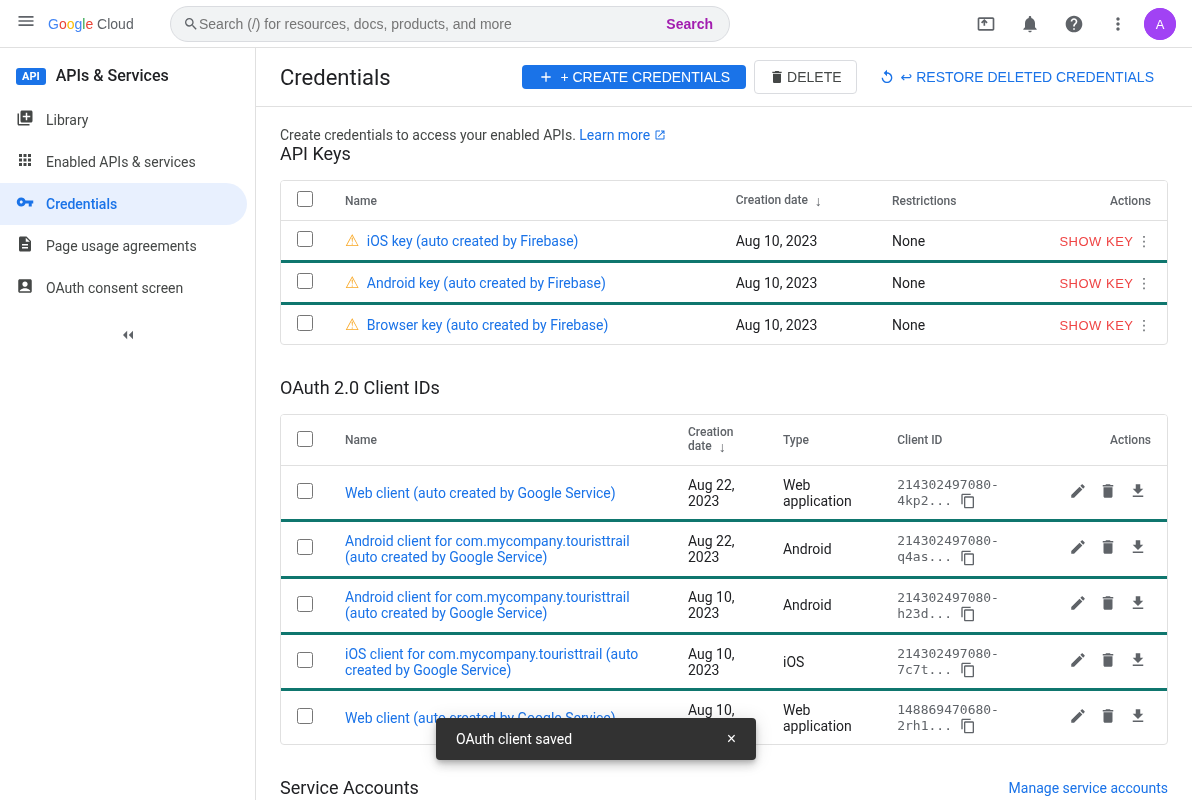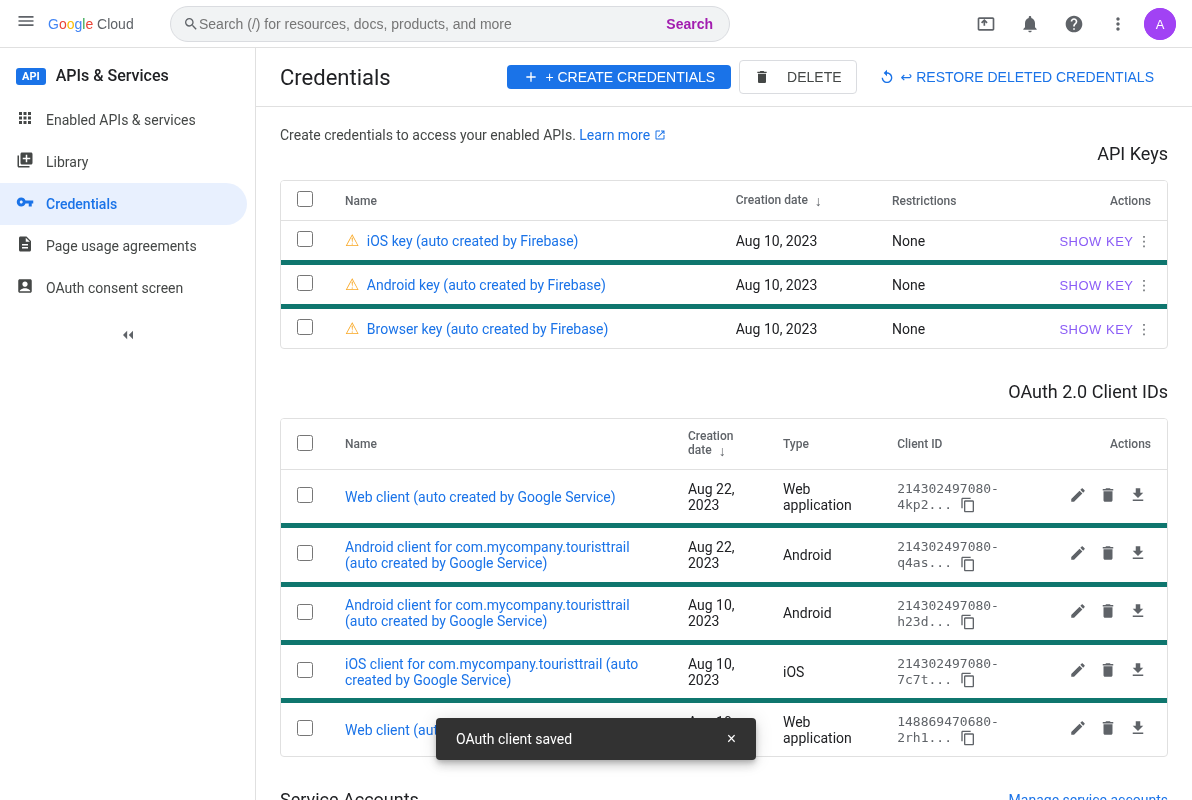--- a/index.html
+++ b/index.html
@@ -65,51 +65,51 @@
       display: flex; align-items: center; gap: 8px; padding: 12px 24px;
       border-bottom: 1px solid #e0e0e0; background: #fff;
     }
     .creds-title { font-size: 22px; color: #202124; font-weight: 400; flex: 1; }
     .btn-create {
       display: flex; gap: 6px; background: #1a73e8;
       color: white; border: none; border-radius: 4px; padding: 4px 16px;
       font-size: 14px; font-weight: 500; cursor: pointer; white-space: nowrap;
     }
     .btn-delete {
-      display: flex; align-items: center; gap: 17px; background: none;
+      display: flex; align-items: center; gap: 2px; background: none;
       color: #444746; border: 1px solid #dadce0; border-radius: 4px; padding: 8px 14px;
       font-size: 14px; font-weight: 500; cursor: pointer; white-space: nowrap;
     }
     .btn-restore {
       display: flex; align-items: center; gap: 6px; background: none;
       color: #1a73e8; border: none; padding: 8px 14px;
       font-size: 14px; font-weight: 500; cursor: pointer; white-space: nowrap;
     }
 
     
     .content { padding: 20px 24px; }
     .info-text { font-size: 14px; color: #444746; }
     .info-text a { color: #1a73e8; text-decoration: none; display: inline-flex; align-items: center; gap: 4px; }
 
     
-    .section-title { font-size: 18px; color: #202124; font-weight: 400; margin-bottom: 16px; text-align: right; }
+    .section-title { font-size: 18px; color: #202124; font-weight: 400; margin-bottom: 16px; }
 
     
     .table-wrapper { margin-bottom: 32px; border: 1px solid #e0e0e0; border-radius: 4px; overflow: hidden; }
     table { width: 100%; border-collapse: collapse; }
     thead tr { border-bottom: 1px solid #e0e0e0; }
     thead th { padding: 10px 16px; text-align: left; font-size: 12px; font-weight: 500; color: #5f6368; background: #fff; }
-    tbody tr { border-bottom: 5px solid #0f766e; }
+    tbody tr { border-bottom: 3px solid #0f766e; }
     tbody tr:last-child { border-bottom: none; }
     tbody td { padding: 10px 16px; font-size: 14px; color: #202124; vertical-align: middle; }
     .checkbox { width: 16px; height: 16px; border: 2px solid #5f6368; border-radius: 2px; cursor: pointer; }
     .warning-icon { color: #f9a825; font-size: 16px; margin-right: 4px; }
     .key-link { color: #1a73e8; text-decoration: none; }
     .show-key-btn {
-      background: none; border: none; color: #8b5cf6; font-size: 13px;
+      background: none; border: none; color: #ef4444; font-size: 13px;
       font-weight: 500; cursor: pointer; letter-spacing: 0.5px;
     }
     .sort-icon { color: #5f6368; font-size: 14px; margin-left: 4px; vertical-align: middle; }
     .action-icons { display: flex; align-items: center; gap: 4px; }
     .action-icon { color: #5f6368; font-size: 18px; cursor: pointer; padding: 4px; border-radius: 50%; }
     .col-actions { text-align: right; }
     .td-actions { text-align: right; }
     .more-vert { color: #5f6368; cursor: pointer; }
     .client-id { color: #5f6368; font-size: 13px; font-family: monospace; }
 
@@ -189,33 +189,33 @@
 
   <div class="sidebar">
     <div class="sidebar-header">
       <span class="api-badge">API</span>
       <span>APIs &amp; Services</span>
     </div>
 
     <div class="sidebar-item">
       <span class="icon">
         <svg width="18" height="18" viewBox="0 0 24 24" fill="currentColor">
-            <path d="M4 8h4V4H4v4zm6 12h4v-4h-4v4zm-6 0h4v-4H4v4zm0-6h4v-4H4v4zm6 0h4v-4h-4v4zm6-10v4h4V4h-4zm-6 4h4V4h-4v4zm6 6h4v-4h-4v4zm0 6h4v-4h-4v4z"></path>
+            <path d="M4 6H2v14c0 1.1.9 2 2 2h14v-2H4V6zm16-4H8c-1.1 0-2 .9-2 2v12c0 1.1.9 2 2 2h12c1.1 0 2-.9 2-2V4c0-1.1-.9-2-2-2zm-1 9h-4v4h-2v-4H9V9h4V5h2v4h4v2z"></path>
           </svg>
       </span>
-      <span>Enabled APIs &amp; services</span>
+      <span>Library</span>
     </div>
 
     <div class="sidebar-item">
       <span class="icon">
         <svg width="18" height="18" viewBox="0 0 24 24" fill="currentColor">
-            <path d="M4 6H2v14c0 1.1.9 2 2 2h14v-2H4V6zm16-4H8c-1.1 0-2 .9-2 2v12c0 1.1.9 2 2 2h12c1.1 0 2-.9 2-2V4c0-1.1-.9-2-2-2zm-1 9h-4v4h-2v-4H9V9h4V5h2v4h4v2z"></path>
+            <path d="M4 8h4V4H4v4zm6 12h4v-4h-4v4zm-6 0h4v-4H4v4zm0-6h4v-4H4v4zm6 0h4v-4h-4v4zm6-10v4h4V4h-4zm-6 4h4V4h-4v4zm6 6h4v-4h-4v4zm0 6h4v-4h-4v4z"></path>
           </svg>
       </span>
-      <span>Library</span>
+      <span>Enabled APIs &amp; services</span>
     </div>
 
     <div class="sidebar-item active">
       <span class="icon">
         <svg width="18" height="18" viewBox="0 0 24 24" fill="currentColor">
             <path d="M12.65 10C11.83 7.67 9.61 6 7 6c-3.31 0-6 2.69-6 6s2.69 6 6 6c2.61 0 4.83-1.67 5.65-4H17v4h4v-4h2v-4H12.65zM7 14c-1.1 0-2-.9-2-2s.9-2 2-2 2 .9 2 2-.9 2-2 2z"></path>
           </svg>
       </span>
       <span>Credentials</span>
     </div>

